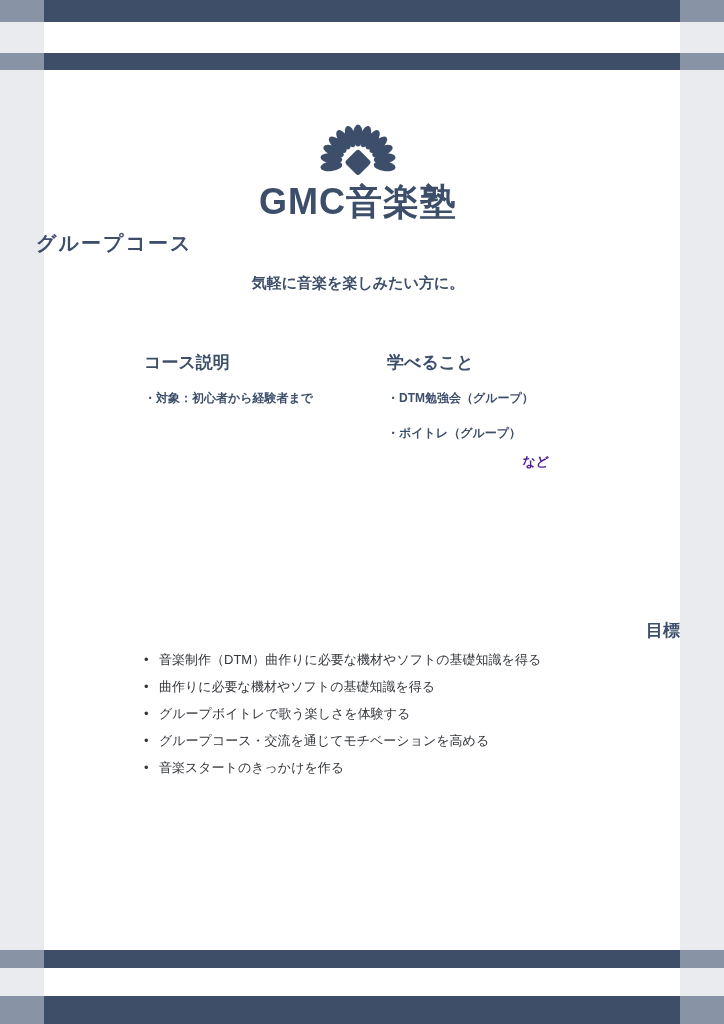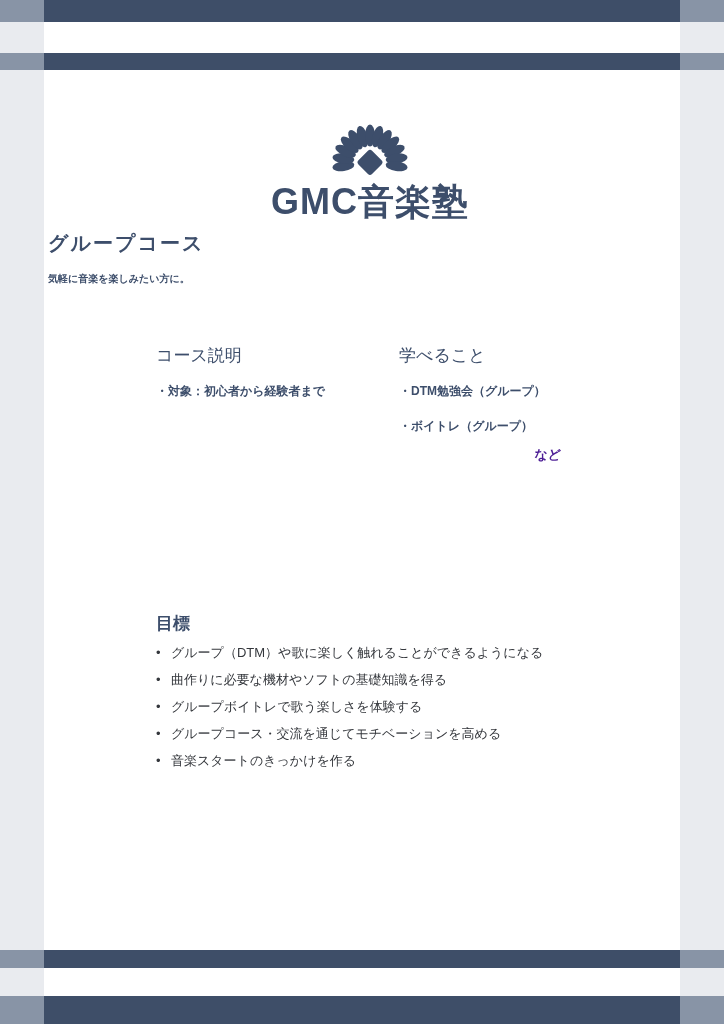--- a/index.html
+++ b/index.html
@@ -12,41 +12,41 @@
   .strip.left{left:0;} .strip.right{right:0;}
   
   .band{position:absolute;left:0;right:0;display:flex;}
   .band .cap{width:44px;background:#8894a6;}
   .band .bar{flex:1;background:#3e4e68;}
   .band.b1{top:0;height:22px;}
   .band.b2{top:53px;height:17px;}
   .band.b3{top:950px;height:18px;}
   .band.b4{top:996px;height:28px;}
   
-  .content{position:absolute;left:48px;top:70px;width:644px;color:#3d4e6b;}
+  .content{position:absolute;left:36px;top:70px;width:644px;color:#3d4e6b;}
   .logo{display:block;margin:48px auto 0;width:96px;height:60px;}
   .logo svg{display:block;width:96px;height:60px;}
   .petal,.diamond{fill:#3d4e6b;}
   .title{margin:4px 0 0;text-align:center;font-size:36px;line-height:1.1;
     font-weight:bold;color:#3d4e6b;letter-spacing:1px;}
   .subtitle{margin:8px 0 0;text-align:left;font-size:20px;line-height:1.3;
     font-weight:bold;color:#3d4e6b;letter-spacing:2px;}
-  .tagline{margin:16px 0 0;font-size:10px;line-height:1.4;
+  .tagline{margin:16px 0 0;text-align:center;font-size:15px;line-height:1.4;
     font-weight:bold;color:#3d4e6b;}
   .columns{display:flex;margin-top:60px;padding-left:108px;}
   .col-left{width:243px;}
   .col-right{width:162px;}
-  .col-heading{margin:0;font-size:17px;line-height:1.2;font-weight:normal;color:#3d4e6b;}
+  .col-heading{margin:0;font-size:17px;line-height:1.2;font-weight:bold;color:#3d4e6b;}
   .col-list{list-style:none;margin:16px 0 9px;padding:0;
     font-size:12px;font-weight:bold;color:#3d4e6b;}
   .col-list li{margin-bottom:17px;line-height:1.5;}
   .wrap-line{padding-left:7px;}
   .etc{margin-top:-6px;text-align:right;font-size:13px;font-weight:bold;color:#4c1d95;}
   .goals{margin-top:150px;padding-left:108px;}
-  .goals-heading{margin:0;font-size:17px;line-height:1.2;font-weight:bold;color:#3d4e6b;}
+  .goals-heading{margin:0;font-size:17px;line-height:1.2;font-weight:bold;color:#3d4e6b;text-align:right;}
   .goals-list{list-style:none;margin:12px 0 0;padding:0;
     font-size:13px;color:#34373c;}
   .goals-list li{margin-bottom:12px;line-height:1.15;}
   .goal-marker{display:inline-block;width:15px;color:#34373c;}
 </style>
 </head>
 <body>
 
 <div class="page">
 
@@ -127,21 +127,21 @@
         </ul>
         <div class="etc">など</div>
       </div>
 
     </div>
 
     <div class="goals">
       <h3 class="goals-heading">目標</h3>
       <ul class="goals-list">
         <li>
-          <span class="goal-marker">•</span><span>グループ（DTM）や歌に楽しく触れることができるようになる</span>
+          <span class="goal-marker">•</span><span>音楽制作（DTM）曲作りに必要な機材やソフトの基礎知識を得る</span>
         </li>
         <li>
           <span class="goal-marker">•</span><span>曲作りに必要な機材やソフトの基礎知識を得る</span>
         </li>
         <li>
           <span class="goal-marker">•</span><span>グループボイトレで歌う楽しさを体験する</span>
         </li>
         <li>
           <span class="goal-marker">•</span><span>グループコース・交流を通じてモチベーションを高める</span>
         </li>

